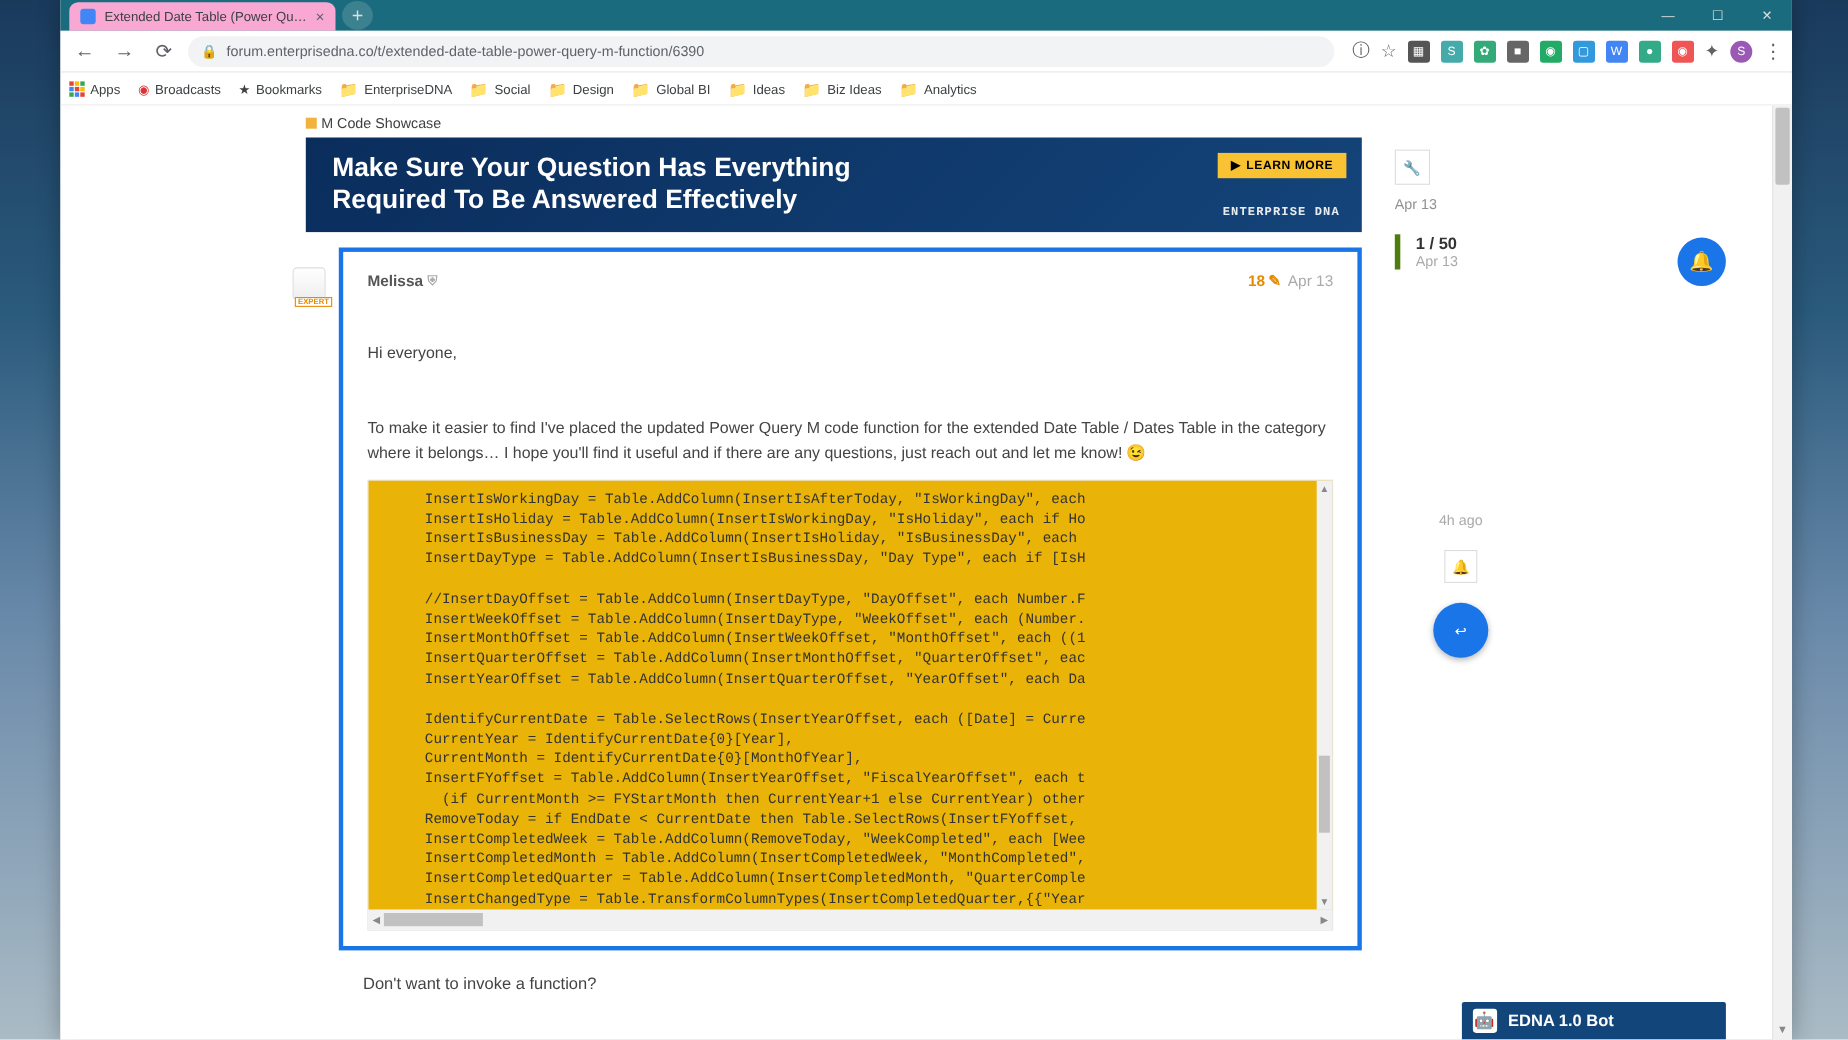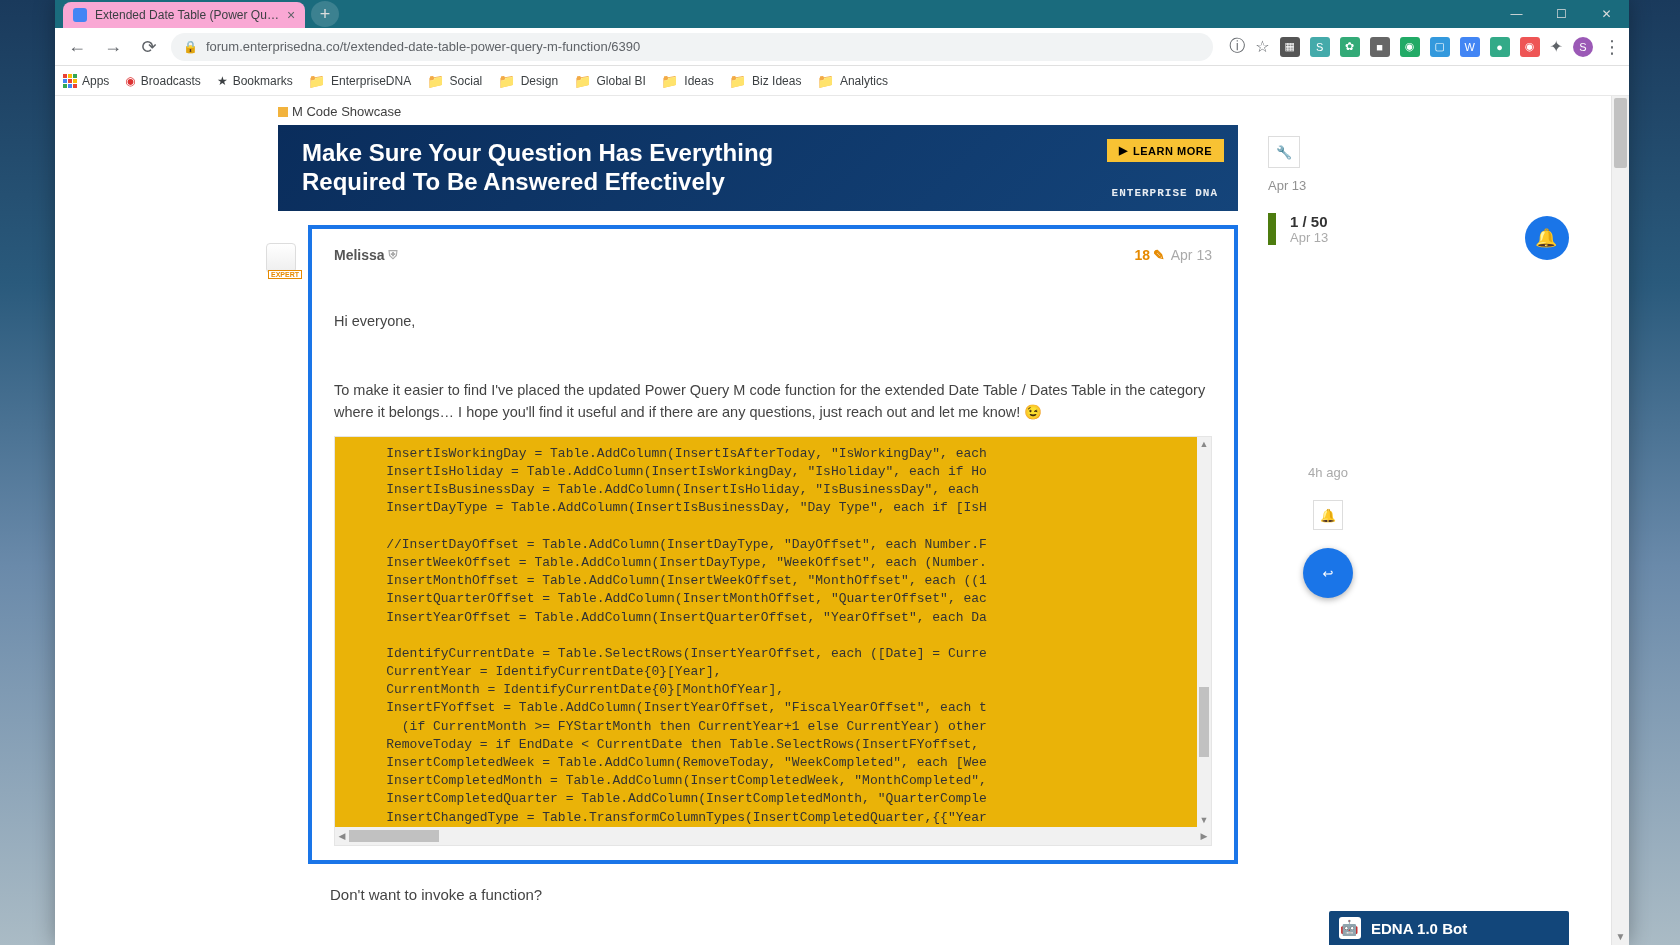--- a/index.html
+++ b/index.html
@@ -346,21 +346,21 @@
       color: #444;
     }
     
     .tl-tool {
       width:32px; height:32px; border:1px solid #ddd;
       display:flex; align-items:center; justify-content:center;
       color:#888; margin-bottom:10px;
     }
     .tl-date { margin-bottom: 20px; }
     .tl-counter {
-      border-left: 8px solid #4d7c0f;
+      border-left: 5px solid #4d7c0f;
       padding-left: 14px;
       margin-bottom: 220px;
     }
     .tl-counter .count { color:#333; font-weight:600; font-size:15px;}
     .tl-counter .sub { color:#aaa; font-size:13px;}
     .tl-ago { margin-bottom: 20px; text-align:center; color:#aaa;}
     .tl-bell {
       width:30px; height:30px; border:1px solid #ddd;
       display:flex; align-items:center; justify-content:center;
       color:#888; margin: 0 auto 18px auto;

